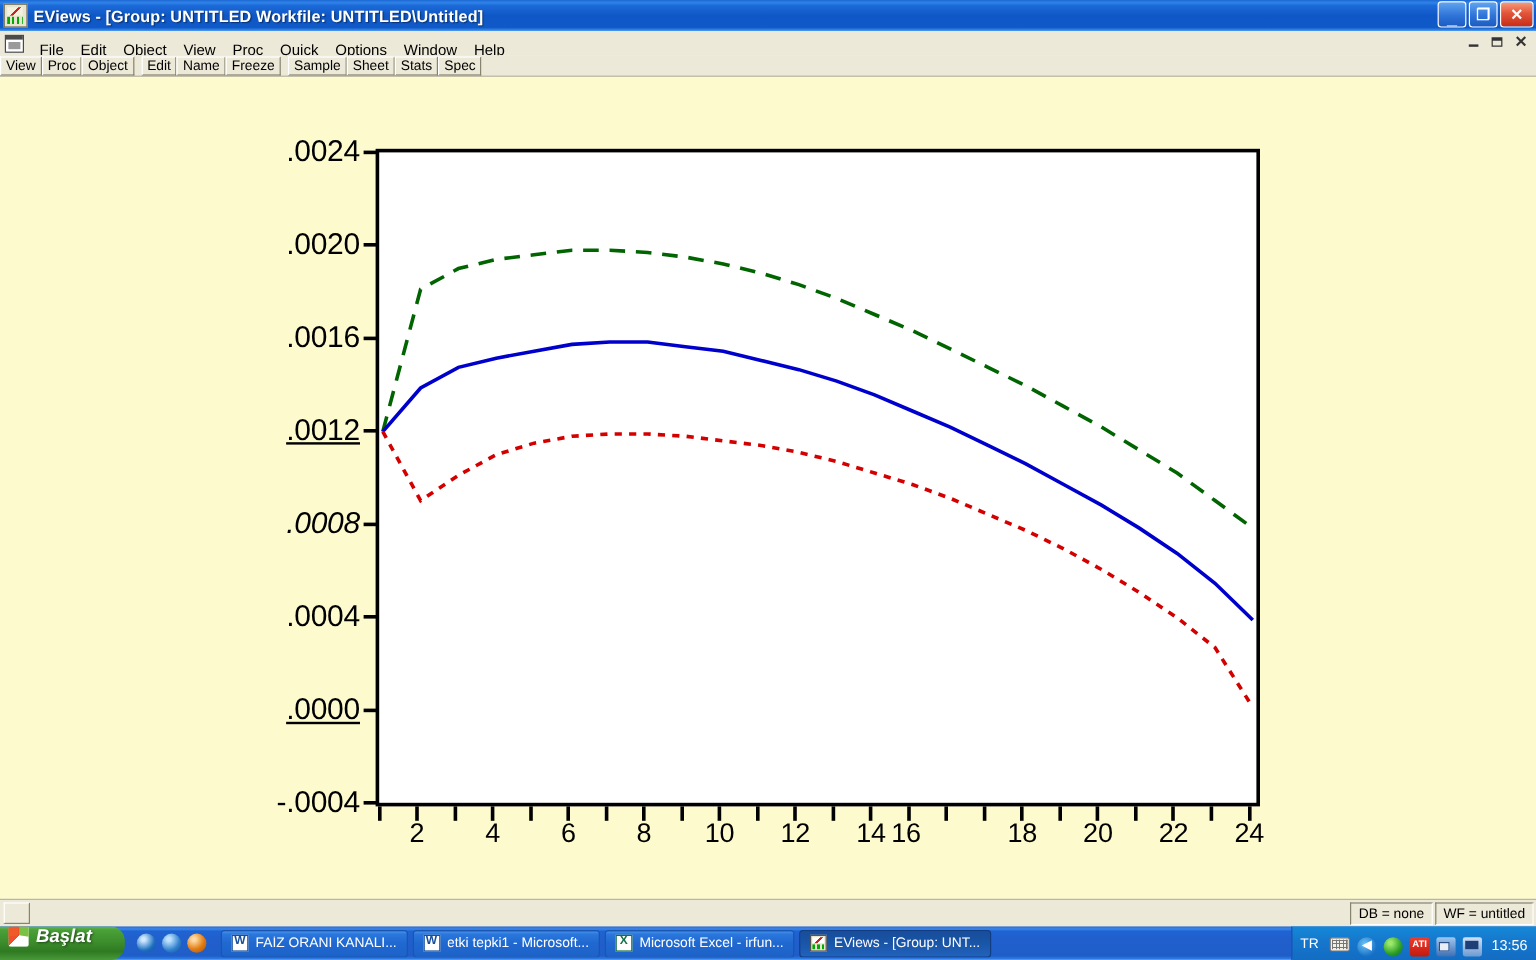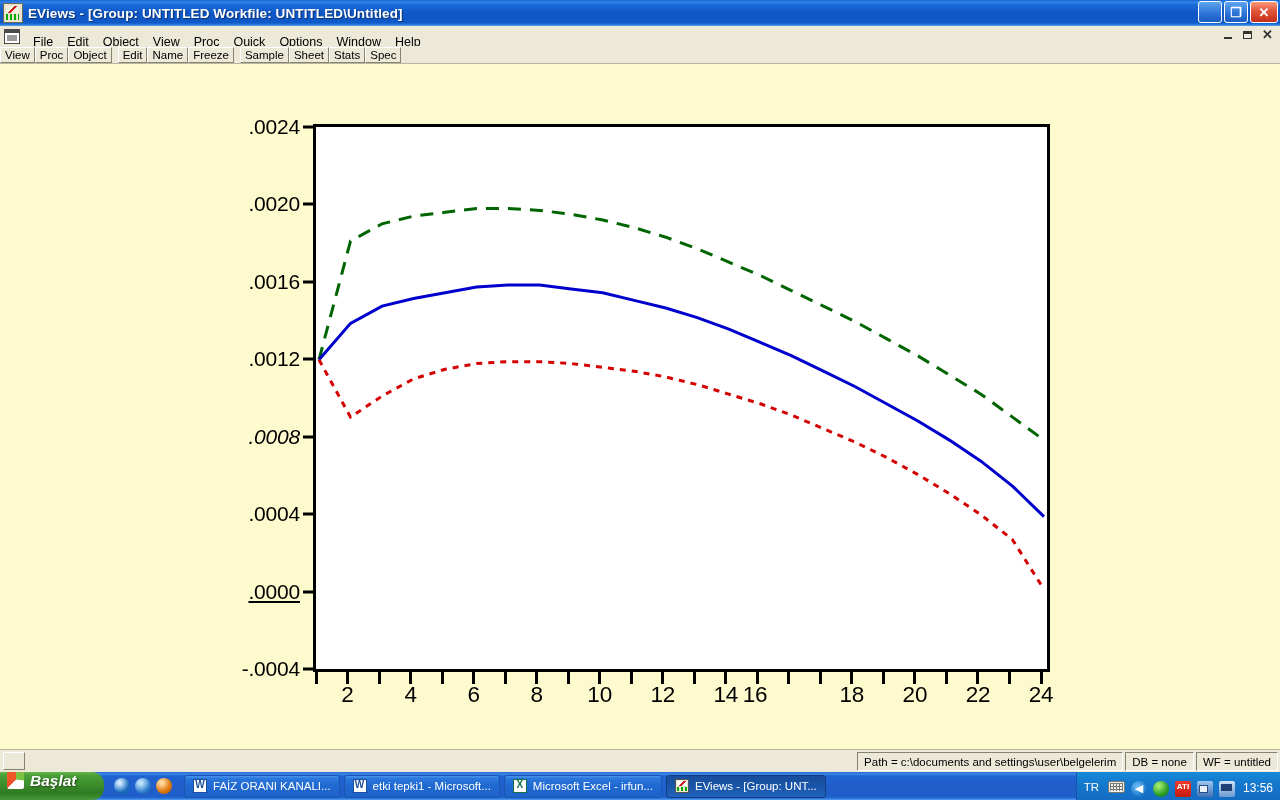--- a/index.html
+++ b/index.html
@@ -184,21 +184,21 @@
     left: 313px; top: 59px;
     width: 737px; height: 548px;
     border: 3px solid #000000;
     box-sizing: border-box;
     background: #ffffff;
   }
   .ylabel {
     position: absolute;
     right: 0;
     text-align: right;
-    font-size: 21px;
+    font-size: 25px;
     color: #000;
     white-space: nowrap;
     transform: translateY(-50%);
     letter-spacing: -0.2px;
   }
   .yaxis-labels {
     position: absolute; left: 130px; top: 59px; width: 170px; height: 548px;
   }
   .ytick {
     position: absolute; left: 303px;
@@ -434,21 +434,21 @@
   </div>
 
   <div class="client">
 
     <div class="chart-title">TUFE</div>
 
     <div class="yaxis-labels">
         <div class="ylabel" style="top: 3px;">.0024</div>
         <div class="ylabel" style="top: 80.4286px;">.0020</div>
         <div class="ylabel" style="top: 157.857px;">.0016</div>
-        <div class="ylabel" style="top: 235.286px;">.0012</div>
+        <div class="ylabel" style="top: 235.286px; text-decoration: underline;">.0012</div>
         <div class="ylabel" style="top: 312.714px; font-style: italic;">.0008</div>
         <div class="ylabel" style="top: 390.143px;">.0004</div>
         <div class="ylabel" style="top: 467.571px; text-decoration: underline;">.0000</div>
         <div class="ylabel" style="top: 545px;">-.0004</div>
       </div>
     <div class="plot-frame">
       <svg id="plot-svg" width="731" height="542" viewBox="0 0 731 542" preserveAspectRatio="none">
           <polyline points="3.00,232.71 34.52,114.03 66.04,96.80 97.57,89.14 129.09,85.31 160.61,81.49 192.13,81.49 223.65,83.40 255.17,87.23 286.70,92.97 318.22,100.63 349.74,110.20 381.26,121.69 412.78,135.09 444.30,148.49 475.83,163.80 507.35,179.11 538.87,194.43 570.39,211.66 601.91,228.89 633.43,248.03 664.96,267.17 696.48,290.14 728.00,313.11" fill="none" stroke="#006400" stroke-width="3" stroke-dasharray="13,9"></polyline>
           <polyline points="3.00,232.71 34.52,196.34 66.04,179.11 97.57,171.46 129.09,165.71 160.61,159.97 192.13,158.06 223.65,158.06 255.17,161.89 286.70,165.71 318.22,173.37 349.74,181.03 381.26,190.60 412.78,202.09 444.30,215.49 475.83,228.89 507.35,244.20 538.87,259.51 570.39,276.74 601.91,293.97 633.43,313.11 664.96,334.17 696.48,359.06 728.00,389.69" fill="none" stroke="#0000cd" stroke-width="3"></polyline>
           <polyline points="3.00,232.71 34.52,290.14 66.04,269.09 97.57,251.86 129.09,242.29 160.61,236.54 192.13,234.63 223.65,234.63 255.17,236.54 286.70,240.37 318.22,244.20 349.74,249.94 381.26,257.60 412.78,267.17 444.30,276.74 475.83,288.23 507.35,301.63 538.87,315.03 570.39,330.34 601.91,347.57 633.43,366.71 664.96,387.77 696.48,412.66 728.00,462.43" fill="none" stroke="#d40000" stroke-width="3" stroke-dasharray="6,6"></polyline>
@@ -500,21 +500,20 @@
       <div class="ytick" style="top: 294.286px;"></div>
       <div class="ytick" style="top: 371.714px;"></div>
       <div class="ytick" style="top: 449.143px;"></div>
       <div class="ytick" style="top: 526.571px;"></div>
       <div class="ytick" style="top: 604px;"></div>
     </div>
 
   <div class="statusbar">
     <div class="sb-left"></div>
     <div class="sb-fill"></div>
-    <div class="sb-cell">Path = c:\documents and settings\user\belgelerim</div>
     <div class="sb-cell">DB = none</div>
     <div class="sb-cell">WF = untitled</div>
   </div>
 
   <div class="taskbar">
     <div class="start">
       <div class="start-flag"></div>
       <div class="start-lbl">Başlat</div>
     </div>
     <div class="qlaunch">

